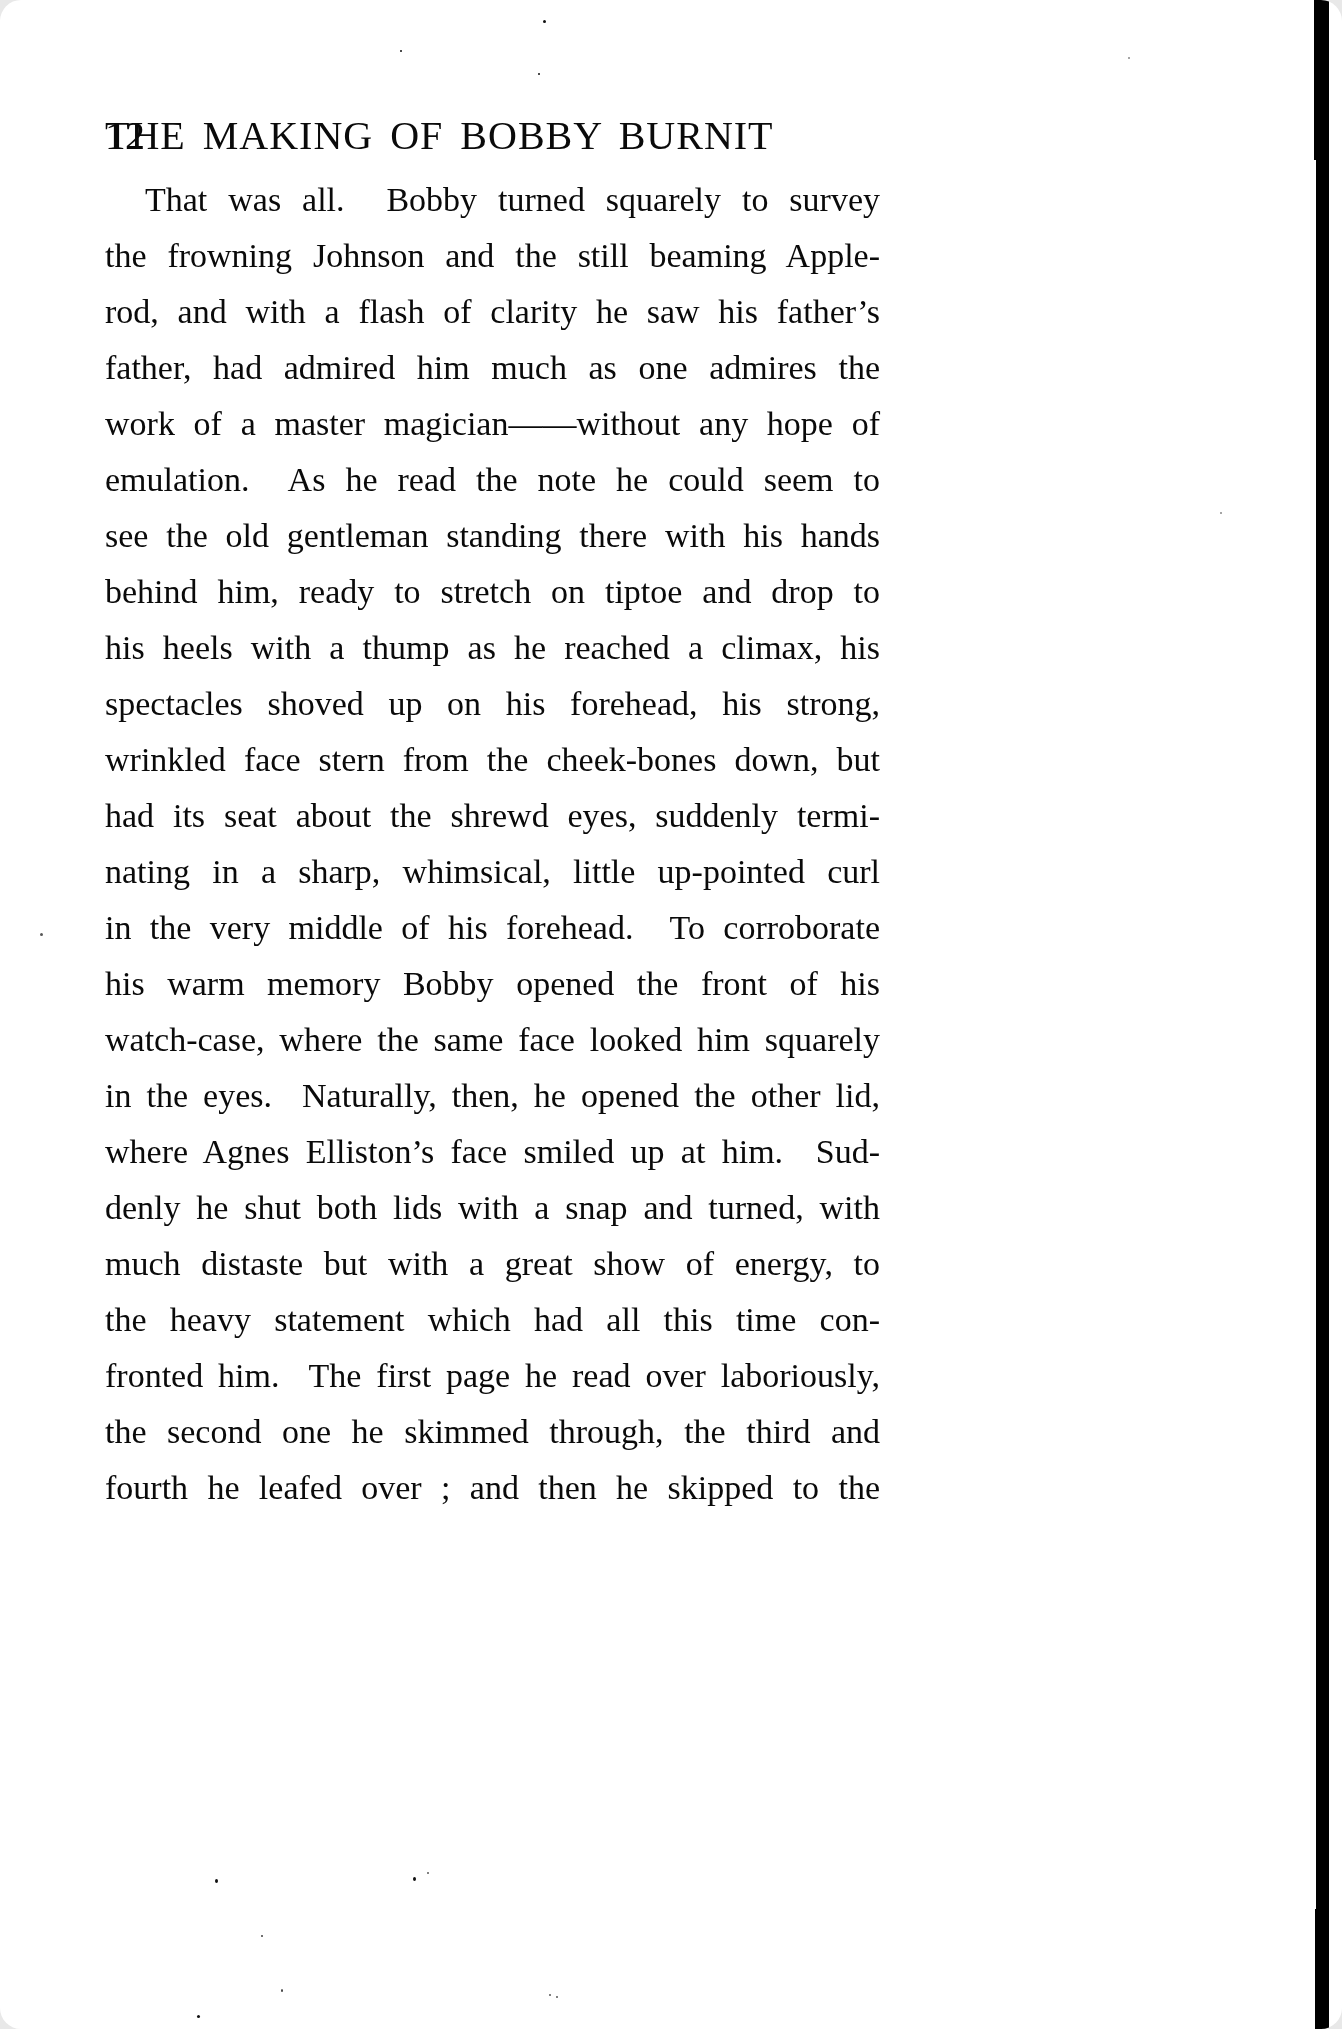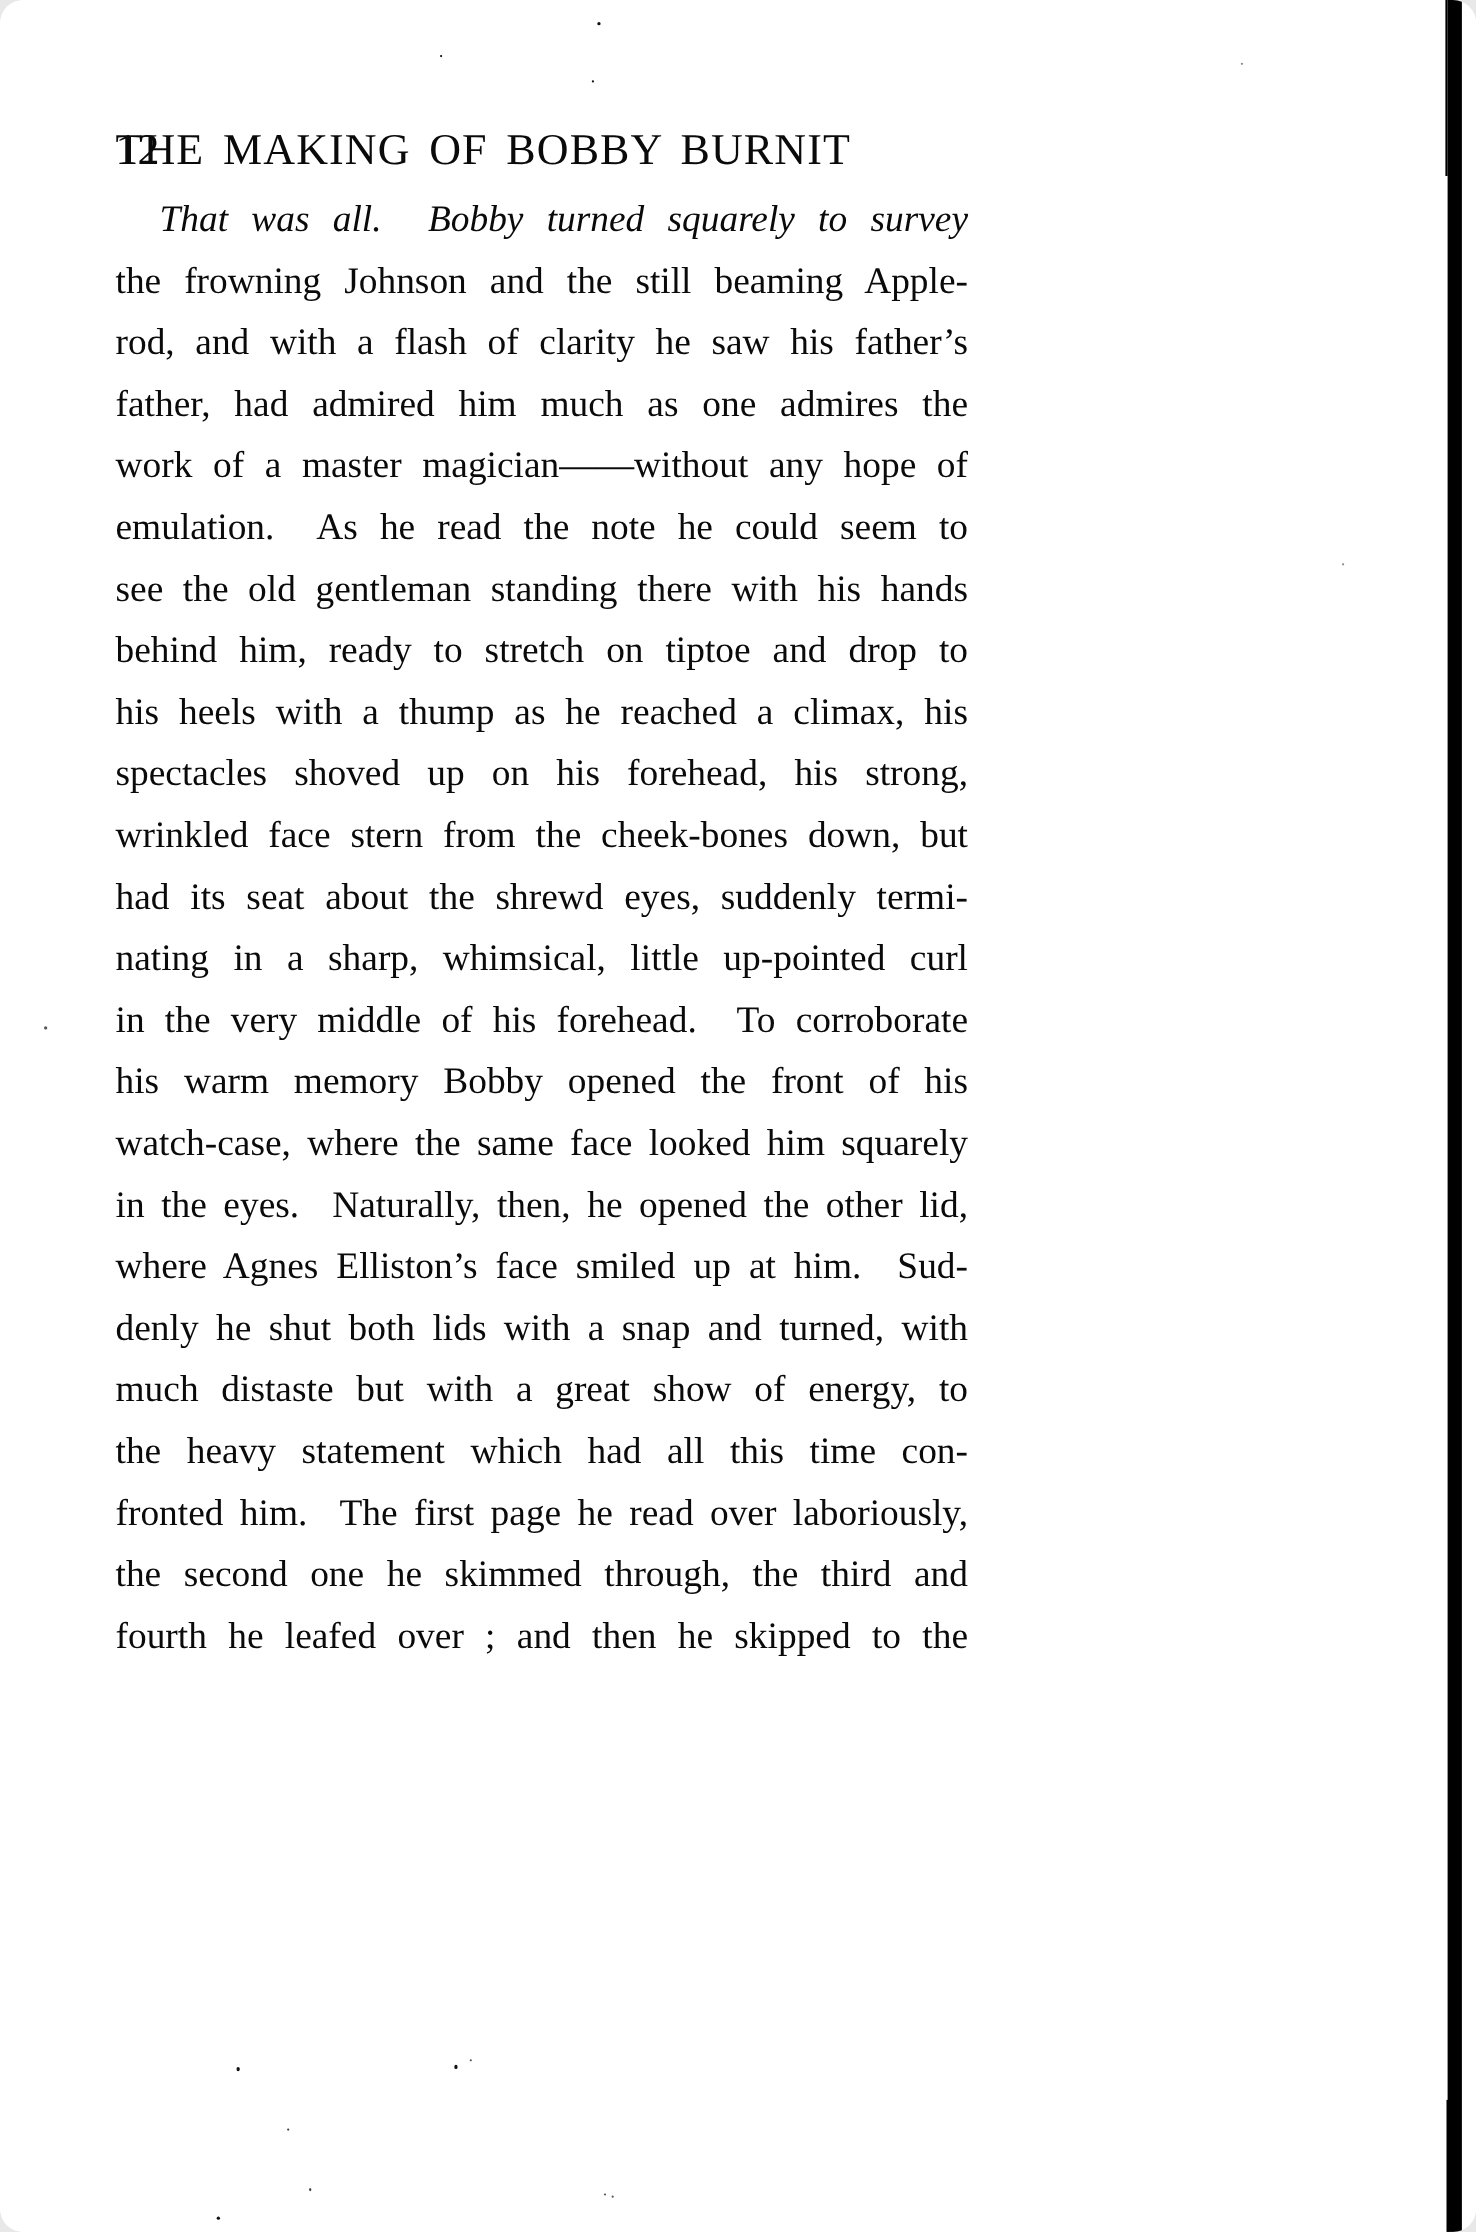--- a/index.html
+++ b/index.html
@@ -47,21 +47,20 @@
     height: 56px;
     line-height: 56px;
     font-size: 34px;
     text-align: justify;
     text-align-last: justify;
     white-space: normal;
     overflow: visible;
   }
   .first-line {
     padding-left: 40px;
-    font-style: italic;
   }
   .binding-bar {
     position: absolute;
     left: 1316px;
     top: 0;
     width: 13px;
     height: 2029px;
     background: #000000;
   }
   .binding-bar::before {

